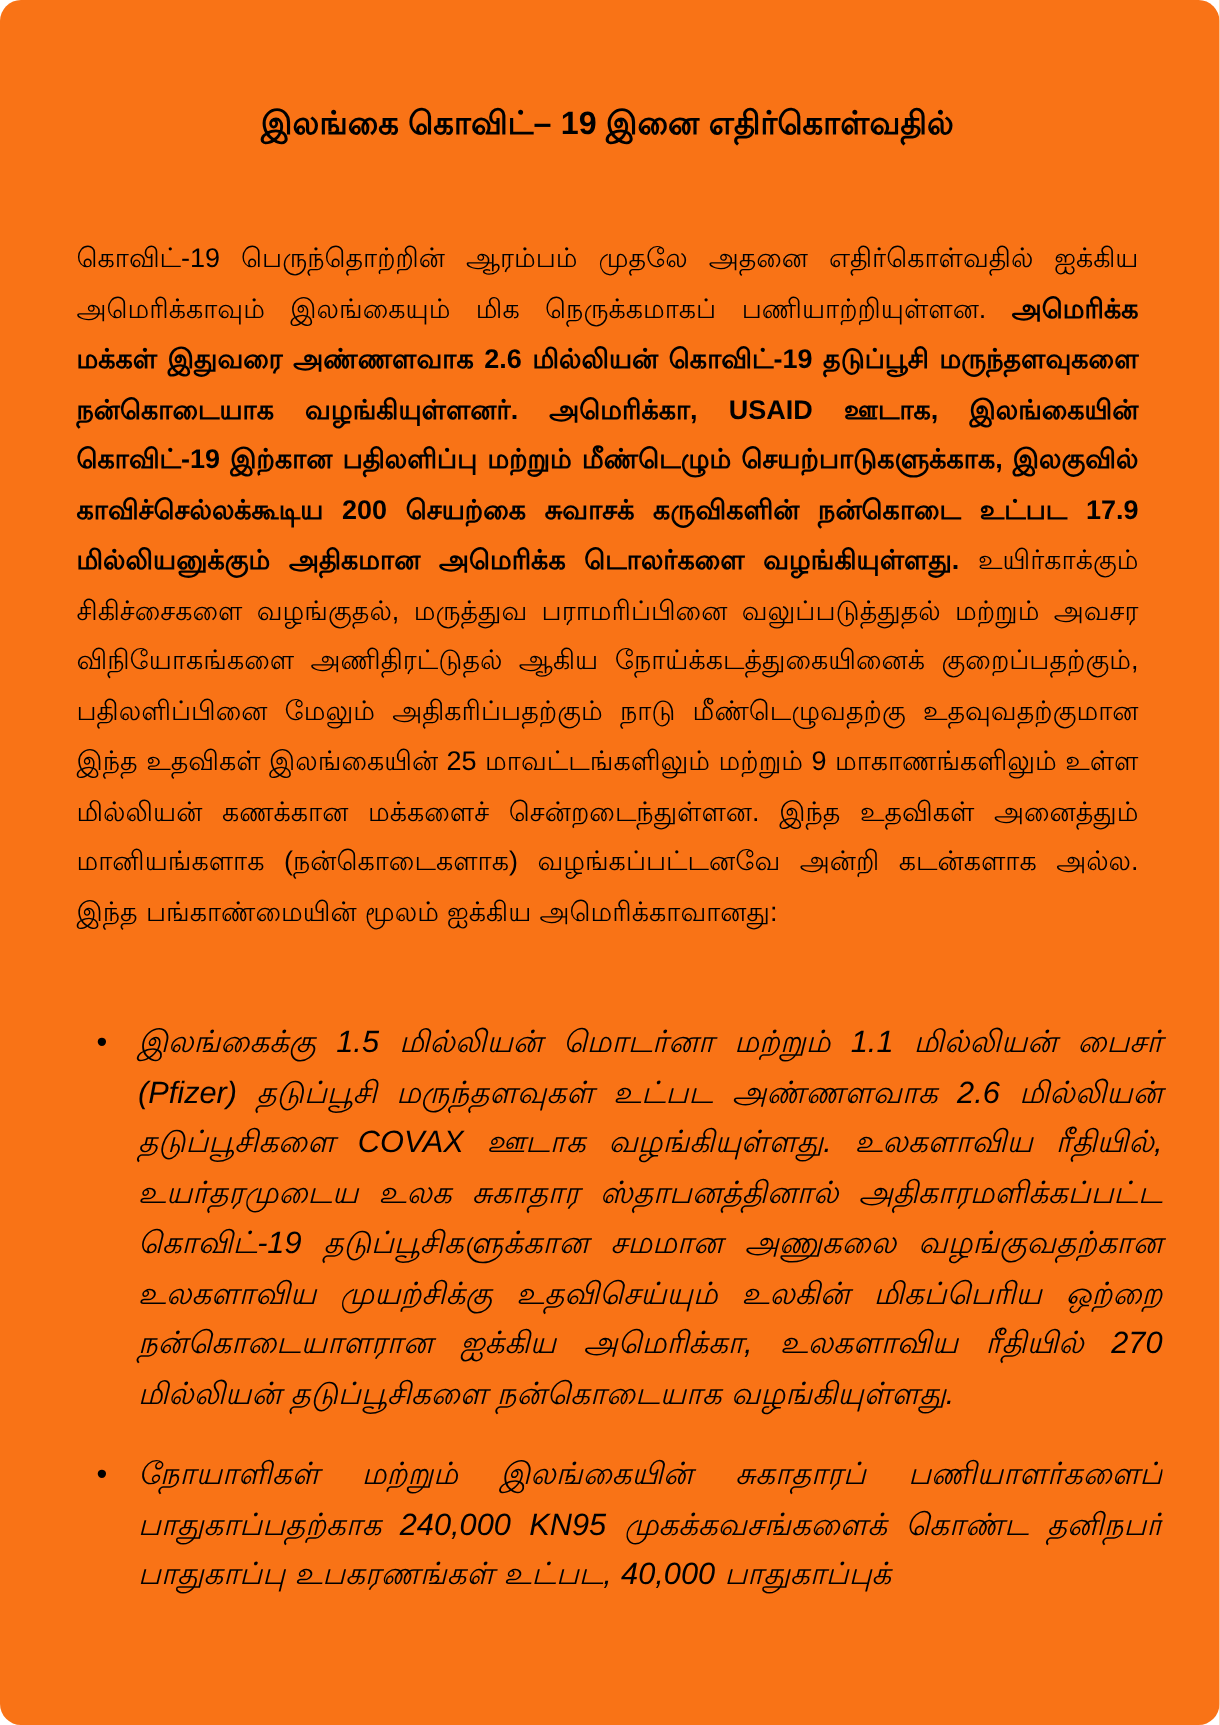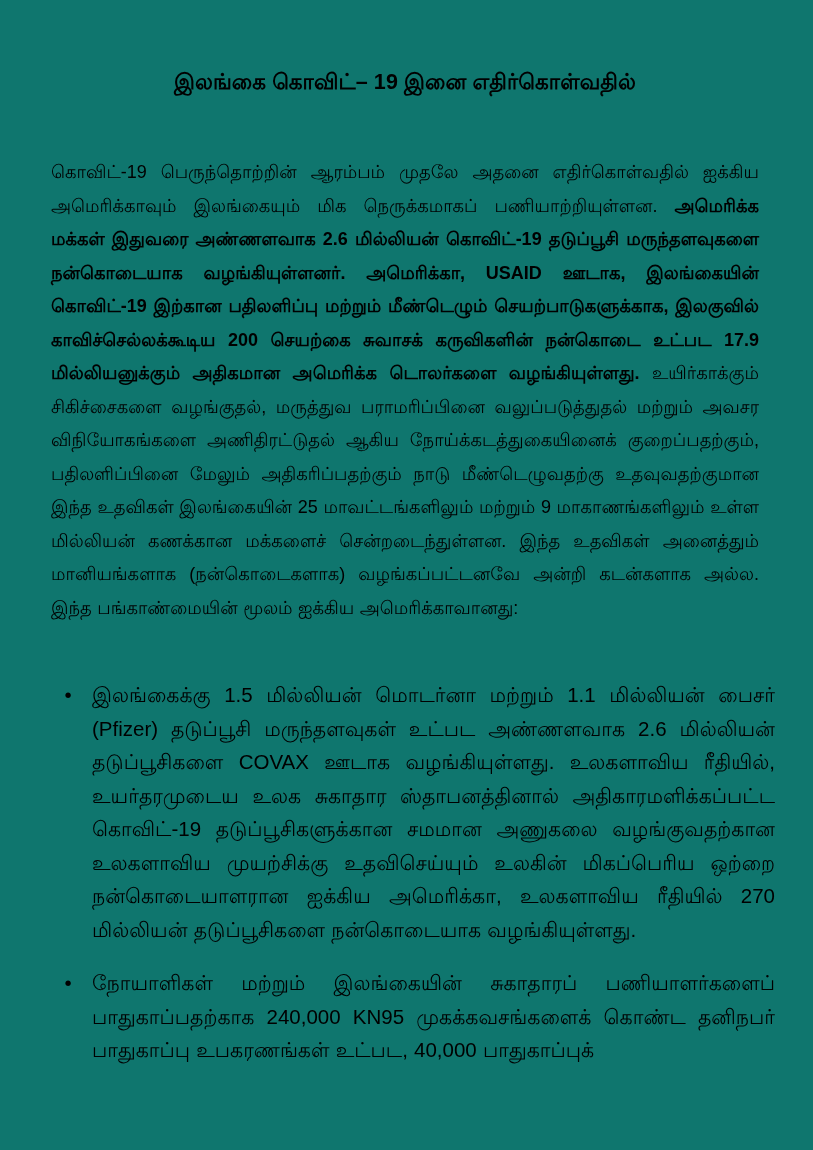--- a/index.html
+++ b/index.html
@@ -11,24 +11,25 @@
 
   body {
     font-family: "Liberation Sans", "DejaVu Sans", sans-serif;
     color: #000000;
   }
 
   .page {
     position: relative;
     width: 813px;
     height: 1150px;
-    background: #0f766e;
+    background: #f97316;
     overflow: hidden;
     box-sizing: border-box;
     padding: 0;
+    border-radius: 14px;
   }
 
   .content {
     position: absolute;
     left: 35px;
     top: 0;
     width: 740px;
   }
 
   
@@ -89,20 +90,21 @@
     left: 28px;
     top: 0;
     width: 10px;
     line-height: 33.5px;
     font-size: 20.5px;
     text-align: center;
   }
 
   .bullet-text {
     display: block;
+    font-style: italic;
   }
 
   
   .clipped {
     overflow: hidden;
   }
 </style>
 </head>
 <body>
 

